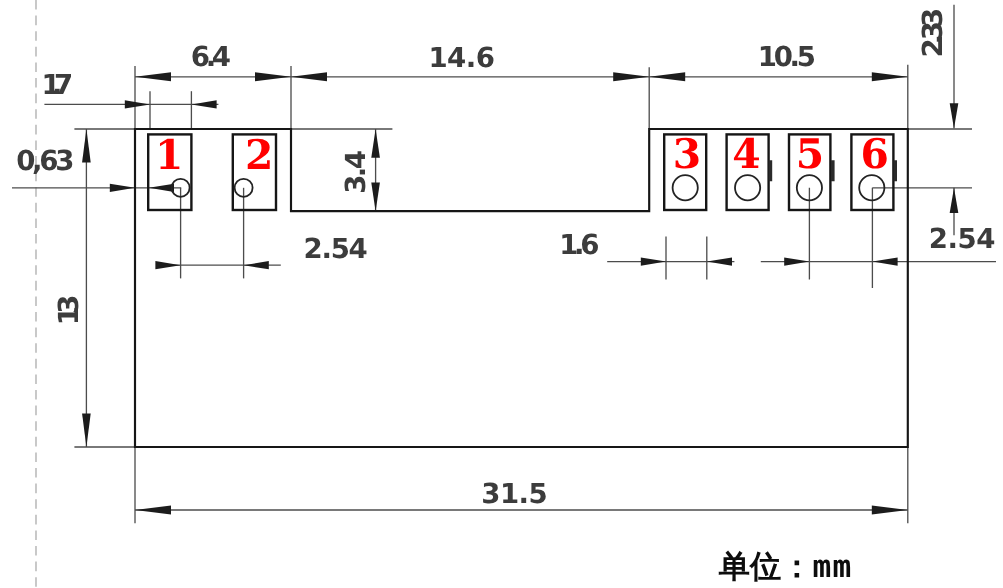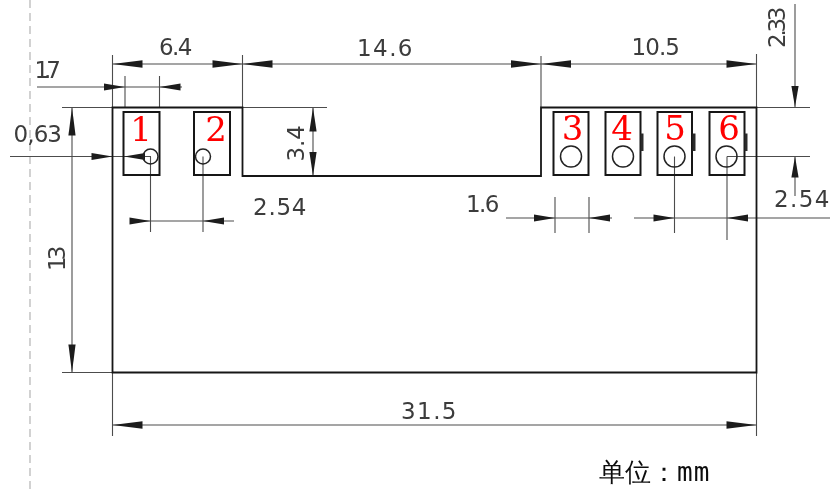--- a/index.html
+++ b/index.html
@@ -1,16 +1,16 @@
 <!DOCTYPE html>
 <html><head>
 <meta charset="utf-8">
 <style>
   html,body{margin:0;padding:0;background:#ffffff;}
-  .stage{position:relative;width:836px;height:490px;background:#fff;overflow:hidden;}
+  .stage{position:relative;width:836px;height:490px;background:#fff;overflow:hidden;font-weight:bold;}
   svg{display:block;}
   
   .dash{stroke:#b4b4b4;stroke-width:1.2;stroke-dasharray:8 5;fill:none;}
   
   .d{stroke:#4c4c4c;stroke-width:1.1;fill:none;}
   
   .a{fill:#1c1c1c;stroke:none;}
   
   .o{stroke:#161616;stroke-width:1.8;fill:none;}
   .p{stroke:#161616;stroke-width:2;fill:none;}

